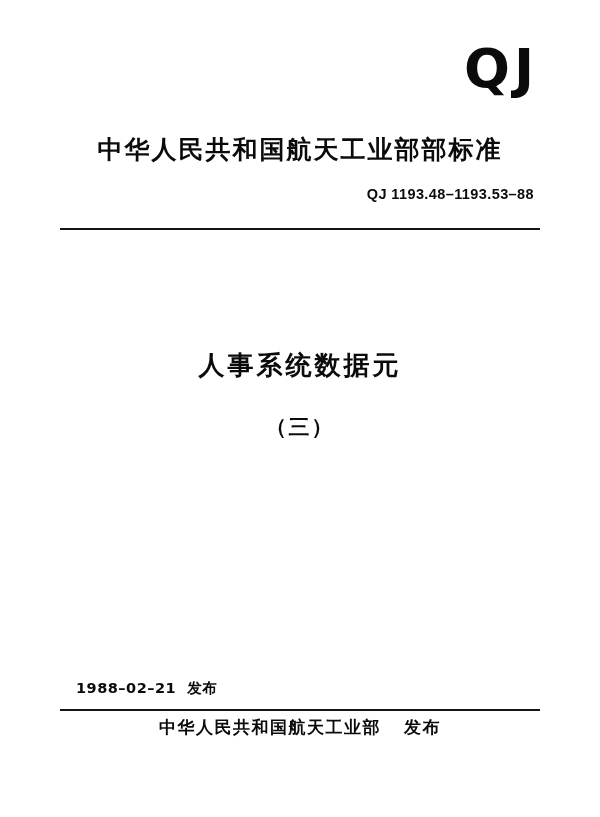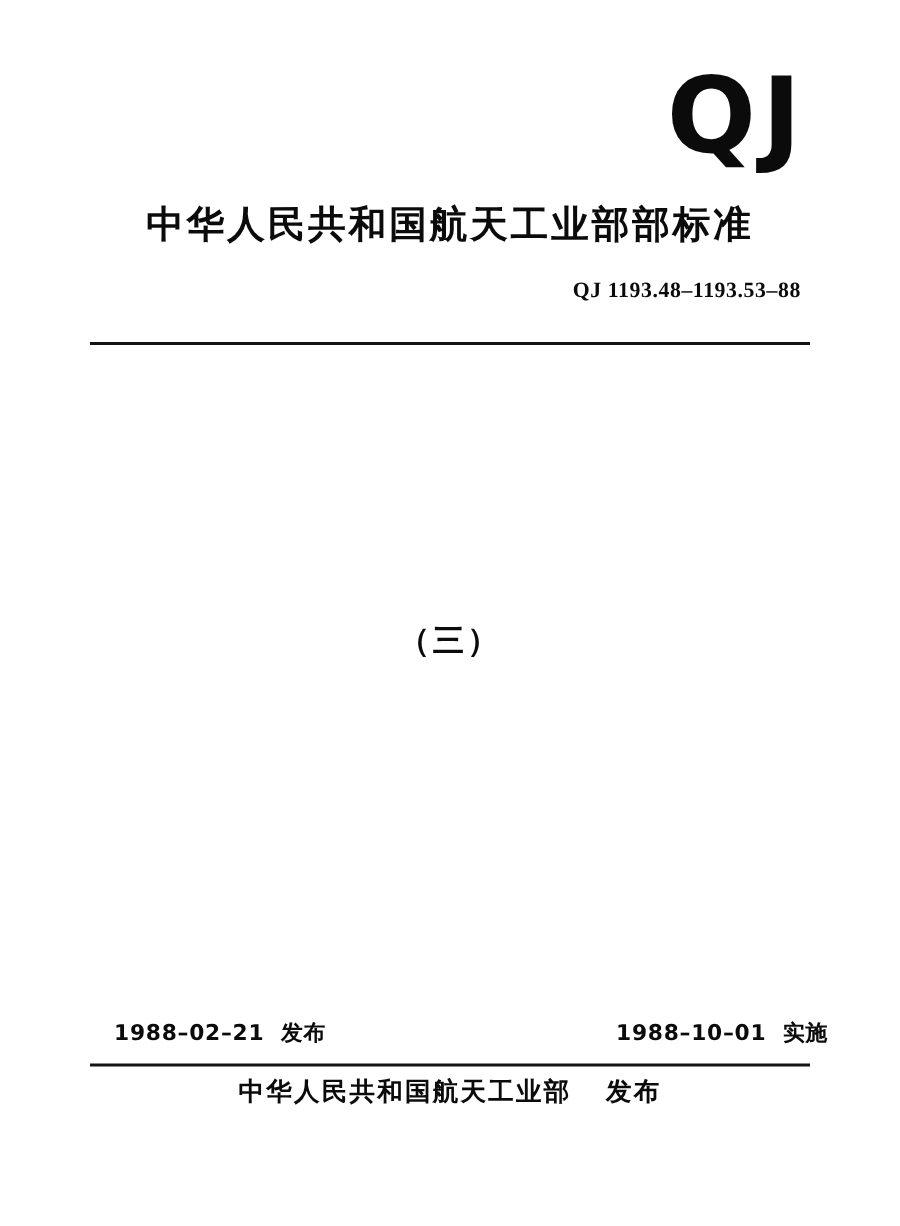--- a/index.html
+++ b/index.html
@@ -24,21 +24,21 @@
 
   
   .logo {
     position: absolute;
     top: 42px;
     left: 0;
     right: 62px;
     text-align: right;
     font-family: "DejaVu Sans", sans-serif;
     font-weight: bold;
-    font-size: 70px;
+    font-size: 54px;
     letter-spacing: 4px;
     line-height: 1;
     color: #0b0b0b;
     padding-left: 16px;
   }
   .org-title {
     position: absolute;
     top: 133px;
     left: 0;
     right: 0;
@@ -48,21 +48,21 @@
     font-size: 25px;
     letter-spacing: 2px;
     color: #0b0b0b;
   }
   .std-number {
     position: absolute;
     top: 186px;
     left: 0;
     right: 66px;
     text-align: right;
-    font-family: Liberation Serif, serif;
+    font-family: Liberation Sans, sans-serif;
     font-weight: bold;
     font-size: 14.5px;
     letter-spacing: 0.4px;
     color: #0b0b0b;
   }
   .rule-top {
     position: absolute;
     top: 228px;
     left: 60px;
     width: 480px;
@@ -142,25 +142,25 @@
 <div class="page">
 
   <div class="logo">QJ</div>
 
   <div class="org-title">中华人民共和国航天工业部部标准</div>
 
   <div class="std-number">QJ 1193.48–1193.53–88</div>
 
   <div class="rule-top"></div>
 
+  <div class="doc-title">人事系统数据元</div>
 
   <div class="doc-subtitle">（三）</div>
 
   <div class="dates">
     <span class="date-cell">1988–02–21  发布</span>
-    <span class="date-cell">1988–10–01  实施</span>
   </div>
 
   <div class="rule-bottom"></div>
 
   <div class="issuer">中华人民共和国航天工业部    发布</div>
 
 </div>
 
 </body></html>

